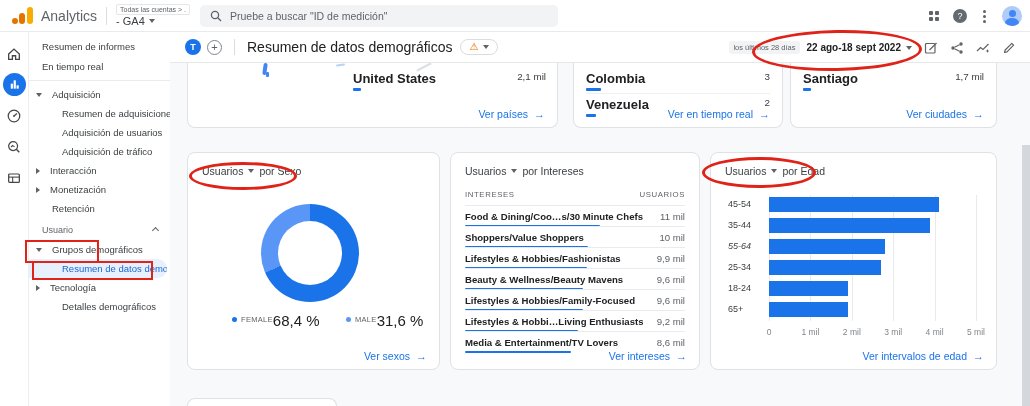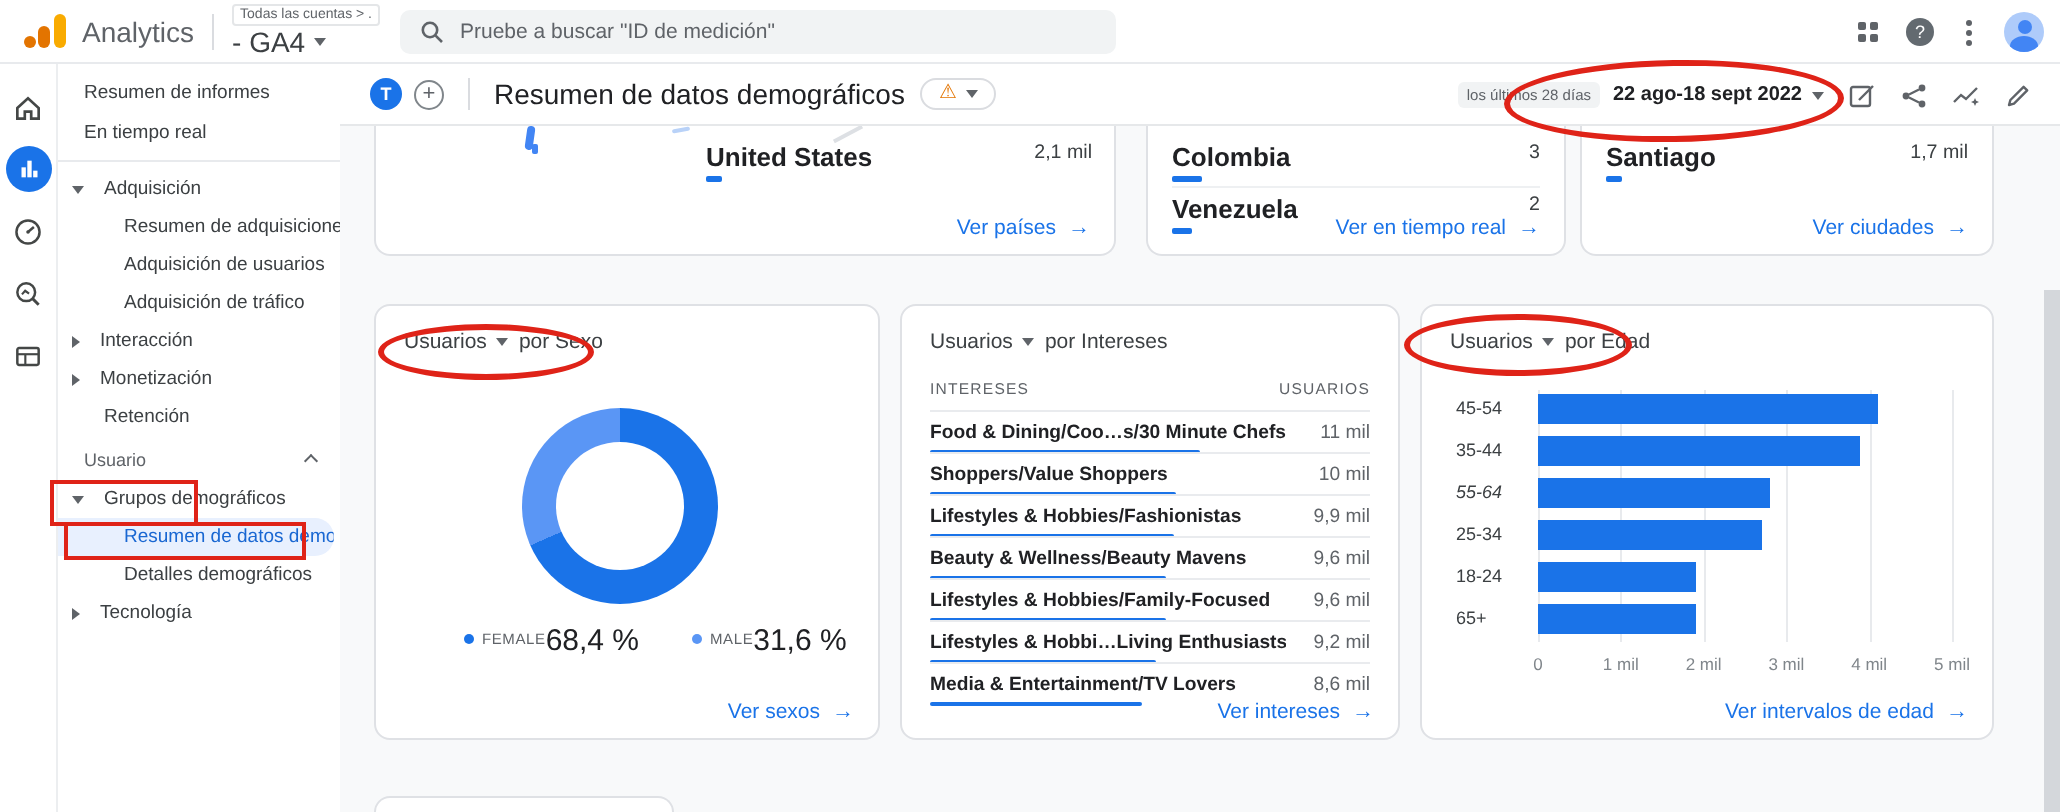--- a/index.html
+++ b/index.html
@@ -17,21 +17,21 @@
   .topbar{position:absolute;left:0;top:0;width:1030px;height:32px;background:#fff;border-bottom:1px solid #e8eaed;z-index:6;display:flex;align-items:center;}
   .brand{display:flex;align-items:center;margin-left:12px;cursor:pointer;}
   .ga-logo{position:relative;width:21px;height:17px;}
   .ga-logo .b1{position:absolute;right:0;top:0;width:6px;height:17px;background:var(--logo1);border-radius:3px;}
   .ga-logo .b2{position:absolute;left:7px;top:6px;width:6px;height:11px;background:var(--logo2);border-radius:3px;}
   .ga-logo .b3{position:absolute;left:0;bottom:0;width:6px;height:6px;border-radius:50%;background:var(--logo2);}
   .brand-text{font-size:14px;color:#5f6368;margin-left:8px;}
   .tb-divider{width:1px;height:18px;background:#dadce0;margin:0 9px;}
   .account{display:flex;flex-direction:column;justify-content:center;height:32px;cursor:pointer;}
   .acct-top{font-size:7px;color:#5f6368;border:1px solid #e4e6e8;padding:1px 3px;border-radius:2px;white-space:nowrap;}
-  .acct-bottom{font-size:14px;color:#3c4043;display:flex;align-items:center;gap:4px;margin-top:0;}
+  .acct-bottom{font-size:11px;color:#3c4043;display:flex;align-items:center;gap:4px;margin-top:0;}
   .caret{width:0;height:0;border-left:3.5px solid transparent;border-right:3.5px solid transparent;border-top:4px solid #5f6368;display:inline-block;}
   .search{position:absolute;left:200px;top:5px;width:358px;height:22px;background:#f1f3f4;border-radius:5px;display:flex;align-items:center;padding:0 10px;gap:8px;}
   .search input{border:none;background:transparent;outline:none;font-size:10.5px;color:#3c4043;width:100%;font-family:inherit;}
   .search input::placeholder{color:#5f6368;}
   .top-icons{position:absolute;right:8px;top:0;height:32px;display:flex;align-items:center;gap:14px;}
   .grid-icon{display:grid;grid-template-columns:4px 4px;grid-gap:2px;cursor:pointer;}
   .grid-icon i{width:4px;height:4px;background:#5f6368;border-radius:1px;}
   .help-icon{width:14px;height:14px;border-radius:50%;background:#636a70;color:#fff;font-size:9px;display:flex;align-items:center;justify-content:center;cursor:pointer;}
   .help-icon::before{content:"?";}
   .kebab-icon{display:flex;flex-direction:column;gap:2px;cursor:pointer;padding:2px;}
@@ -259,26 +259,26 @@
         <span class="sb-label">Usuario</span>
         <span class="chev"></span>
       </div>
       <div class="sb-item sb-topic">
         <span class="tri tri-down"></span>
         <span class="sb-label">Grupos demográficos</span>
       </div>
       <div class="sb-item sb-sub selected">
         <span class="sb-label">Resumen de datos demogr…</span>
       </div>
-      <div class="sb-item sb-sub">
-        <span class="sb-label">Detalles demográficos</span>
-      </div>
       <div class="sb-item sb-topic">
         <span class="tri tri-right"></span>
         <span class="sb-label">Tecnología</span>
+      </div>
+      <div class="sb-item sb-sub">
+        <span class="sb-label">Detalles demográficos</span>
       </div>
     </aside>
 
   <div class="report-header">
     <span class="badge-t">T</span>
     <span class="btn-plus"></span>
     <span class="hdr-div"></span>
     <span class="report-title">Resumen de datos demográficos</span>
     <span class="warn-pill">
       <span class="warn-tri"></span>

